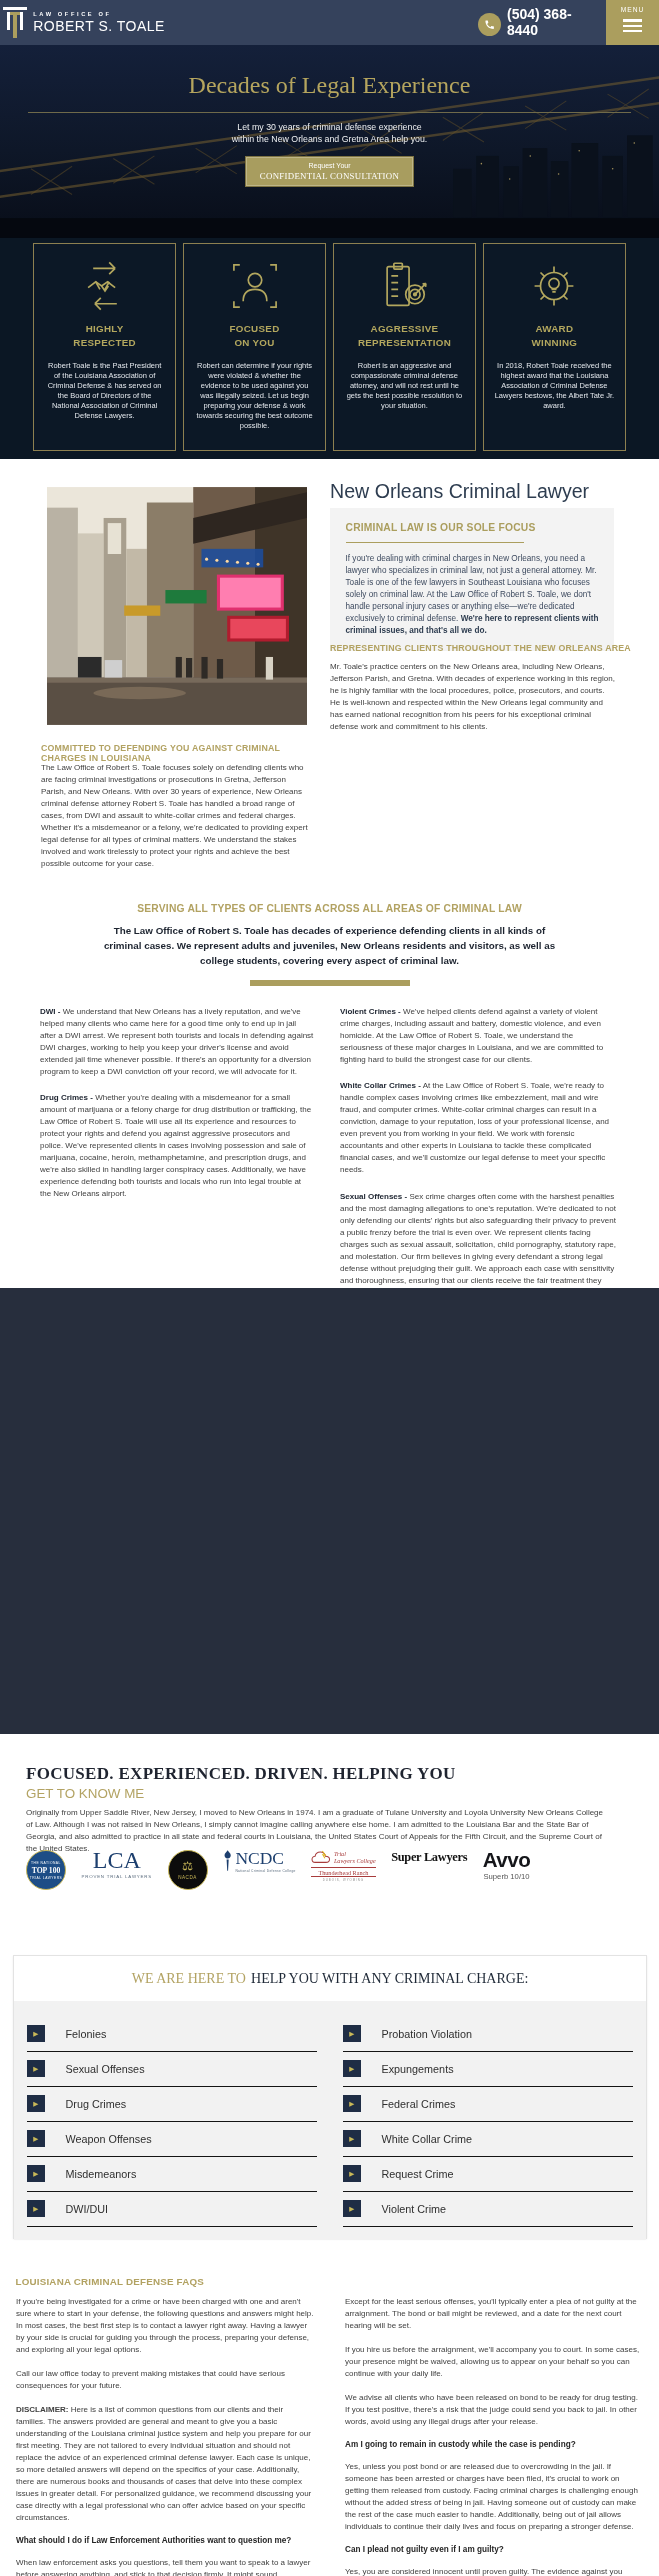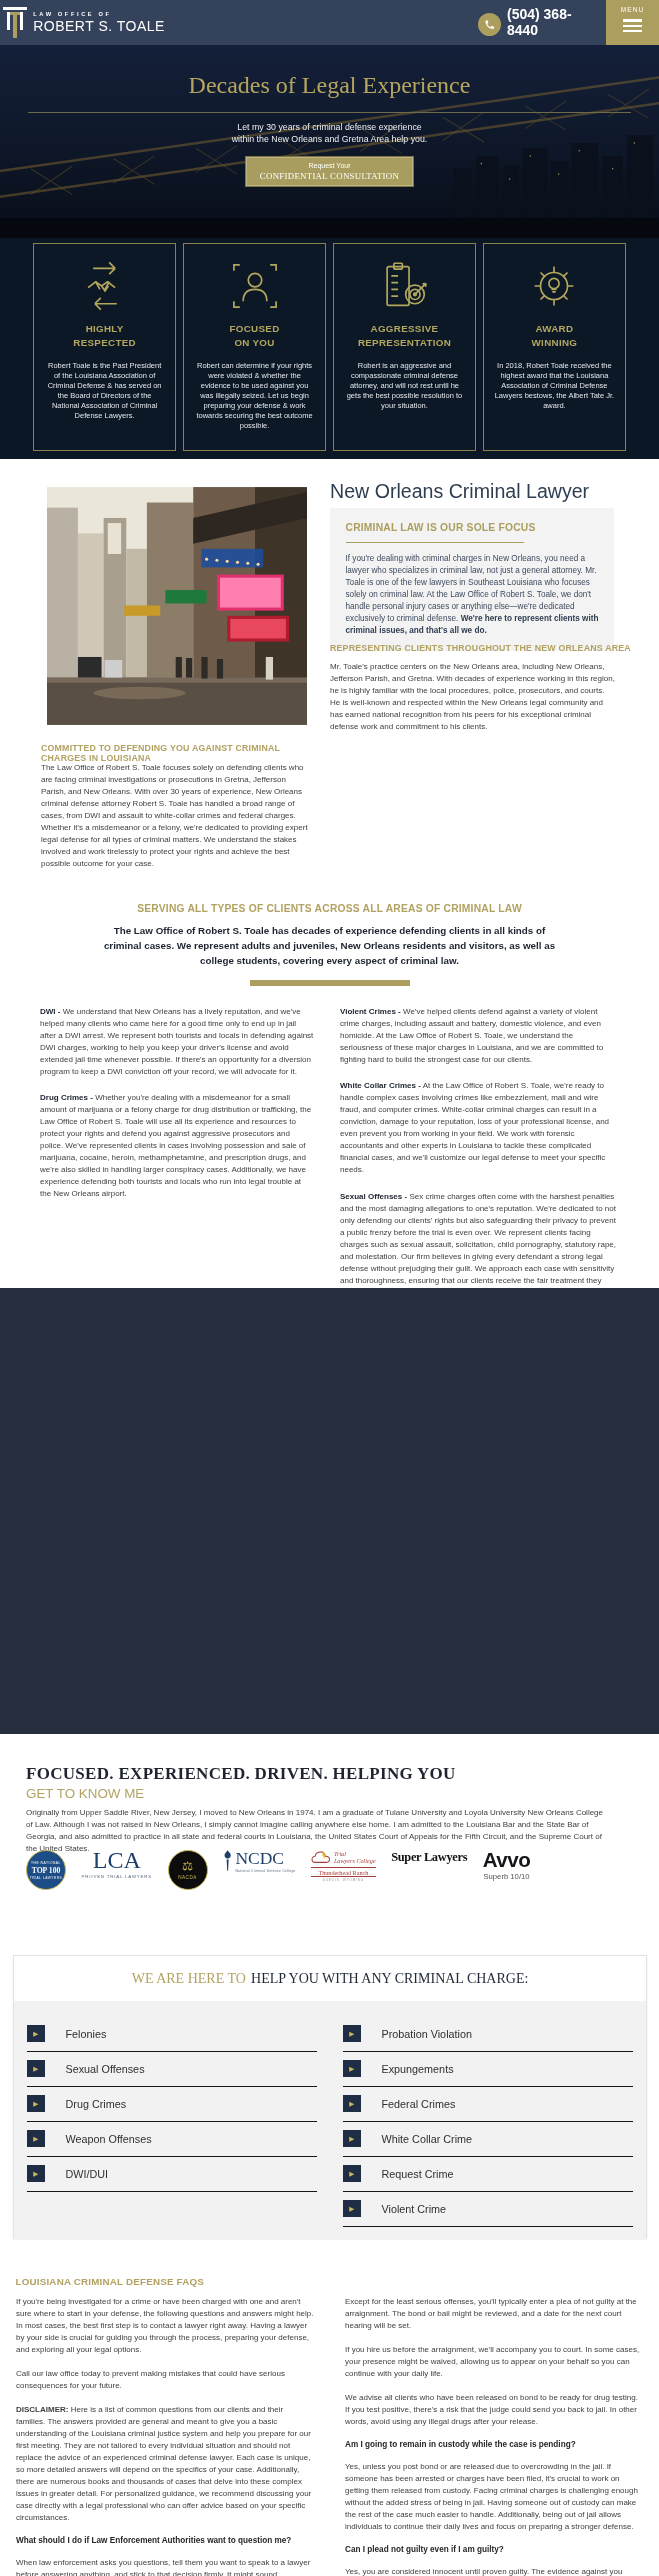--- a/index.html
+++ b/index.html
@@ -387,20 +387,24 @@
             <div class="charge-row">
               <span class="charge-box">▶</span>
               <span class="charge-label">Drug Crimes</span>
             </div>
             <div class="charge-row">
               <span class="charge-box">▶</span>
               <span class="charge-label">Weapon Offenses</span>
             </div>
             <div class="charge-row">
               <span class="charge-box">▶</span>
+              <span class="charge-label">Misdemeanors</span>
+            </div>
+            <div class="charge-row">
+              <span class="charge-box">▶</span>
               <span class="charge-label">DWI/DUI</span>
             </div>
           </div>
         <div>
             <div class="charge-row">
               <span class="charge-box">▶</span>
               <span class="charge-label">Probation Violation</span>
             </div>
             <div class="charge-row">
               <span class="charge-box">▶</span>

